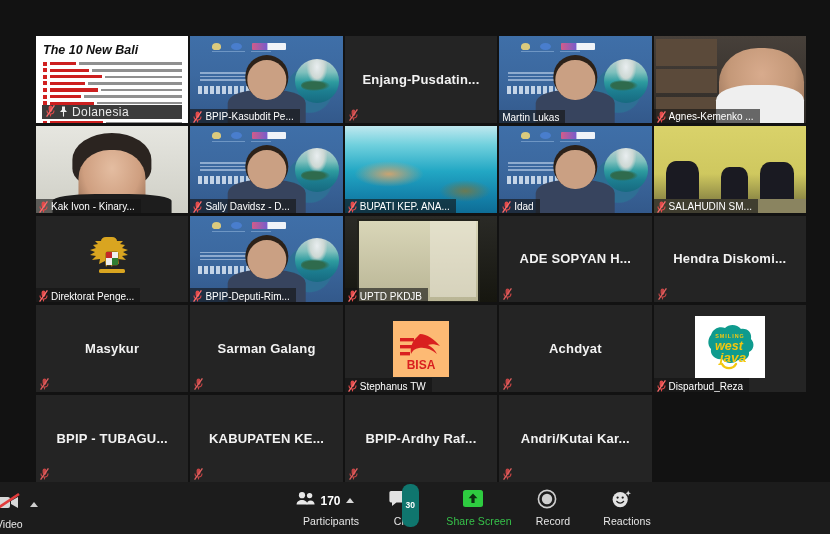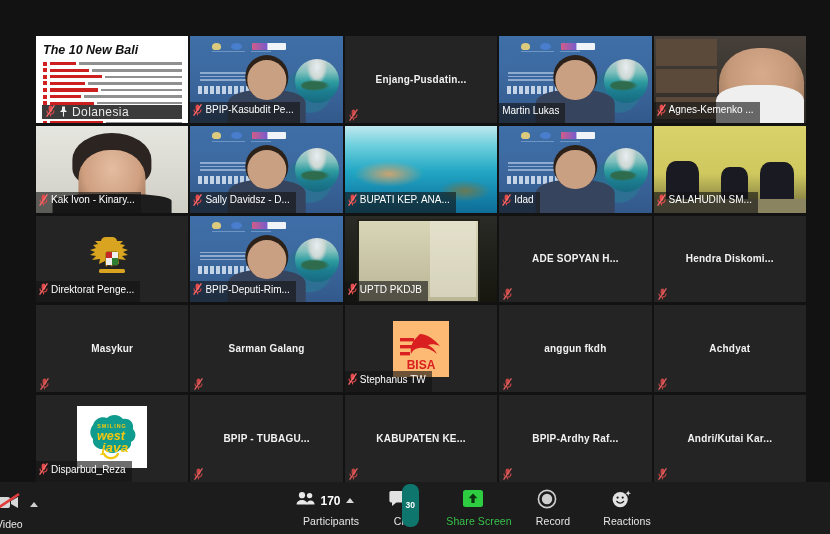--- a/index.html
+++ b/index.html
@@ -11,26 +11,26 @@
            display:grid;grid-template-columns:repeat(5,1fr);grid-template-rows:repeat(5,1fr);
            gap:3px 2px;}
   .tile{position:relative;background:#242424;overflow:hidden;}
   .tile.active{outline:3px solid #c8e04a;outline-offset:-3px;}
 
   .tile-bg{position:absolute;inset:0;}
   .bg-dark{background:#242424;}
 
   
   .center-name{position:absolute;inset:0;display:flex;align-items:center;justify-content:center;
-               color:#f2f2f2;font-size:10px;font-weight:700;letter-spacing:.2px;
+               color:#f2f2f2;font-size:13px;font-weight:700;letter-spacing:.2px;
                text-align:center;padding:0 6px;box-sizing:border-box;}
 
   
   .name-bar{position:absolute;left:0;bottom:0;display:flex;align-items:center;gap:3px;
-            padding:2px 6px 7px 3px;background:rgba(20,20,20,.62);
+            padding:2px 6px 0 3px;background:rgba(20,20,20,.62);
             max-width:100%;box-sizing:border-box;}
   .name-bar .nm{color:#fff;font-size:10px;white-space:nowrap;overflow:hidden;text-overflow:ellipsis;}
 
   
   .mic{position:relative;width:9px;height:12px;flex:0 0 9px;}
   .mic svg{display:block}
   
   .mic-corner{position:absolute;left:4px;bottom:4px;width:9px;height:12px;opacity:.85;}
 
   
@@ -544,30 +544,20 @@
               <path d="M1 5.6a3.5 3.5 0 0 0 7 0" stroke="#e04a4a" stroke-width="1.1" fill="none"></path>
               <line x1="4.5" y1="9" x2="4.5" y2="11.4" stroke="#e04a4a" stroke-width="1.1"></line>
               <line x1="0.6" y1="11.6" x2="8.4" y2="0.4" stroke="#ff6b6b" stroke-width="1.3"></line>
             </svg>
           </span>
           <span class="nm">Stephanus TW</span>
         </div>
       </div>
       <div class="tile">
         <div class="tile-bg bg-dark"></div>
-        <div class="center-name">anggun fkdh</div>
-        <span class="mic-corner"><svg width="9" height="12" viewBox="0 0 9 12">
-            <rect x="2.6" y="0.6" width="3.8" height="6.2" rx="1.9" fill="#e04a4a"></rect>
-            <path d="M1 5.6a3.5 3.5 0 0 0 7 0" stroke="#e04a4a" stroke-width="1.1" fill="none"></path>
-            <line x1="4.5" y1="9" x2="4.5" y2="11.4" stroke="#e04a4a" stroke-width="1.1"></line>
-            <line x1="0.6" y1="11.6" x2="8.4" y2="0.4" stroke="#ff6b6b" stroke-width="1.3"></line>
-          </svg></span>
-      </div>
-      <div class="tile">
-        <div class="tile-bg bg-dark"></div>
         <div class="center-name">Achdyat</div>
         <span class="mic-corner"><svg width="9" height="12" viewBox="0 0 9 12">
             <rect x="2.6" y="0.6" width="3.8" height="6.2" rx="1.9" fill="#e04a4a"></rect>
             <path d="M1 5.6a3.5 3.5 0 0 0 7 0" stroke="#e04a4a" stroke-width="1.1" fill="none"></path>
             <line x1="4.5" y1="9" x2="4.5" y2="11.4" stroke="#e04a4a" stroke-width="1.1"></line>
             <line x1="0.6" y1="11.6" x2="8.4" y2="0.4" stroke="#ff6b6b" stroke-width="1.3"></line>
           </svg></span>
       </div>
       <div class="tile">
         <div class="wjava">

